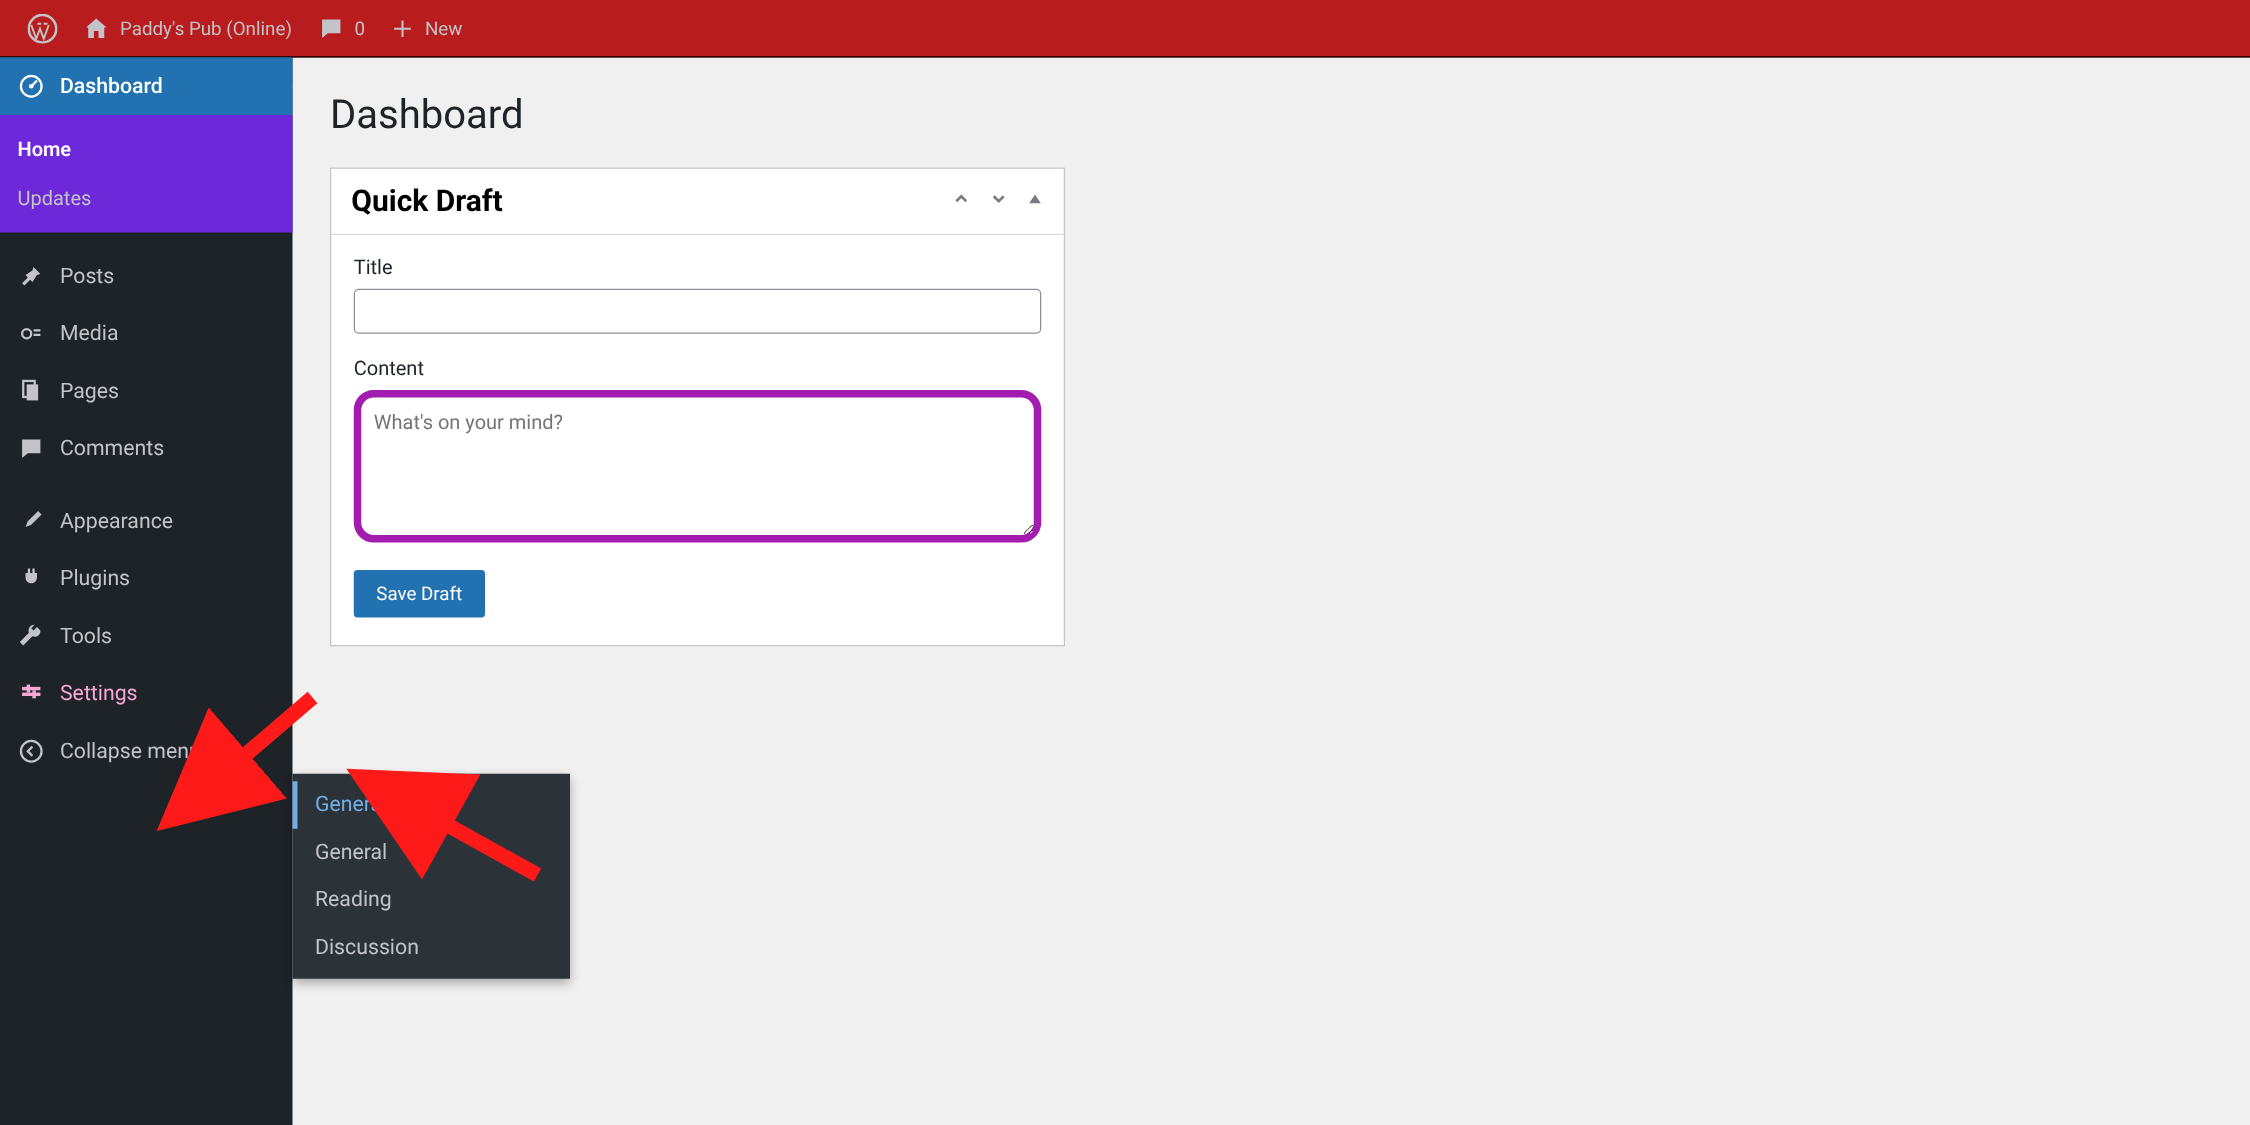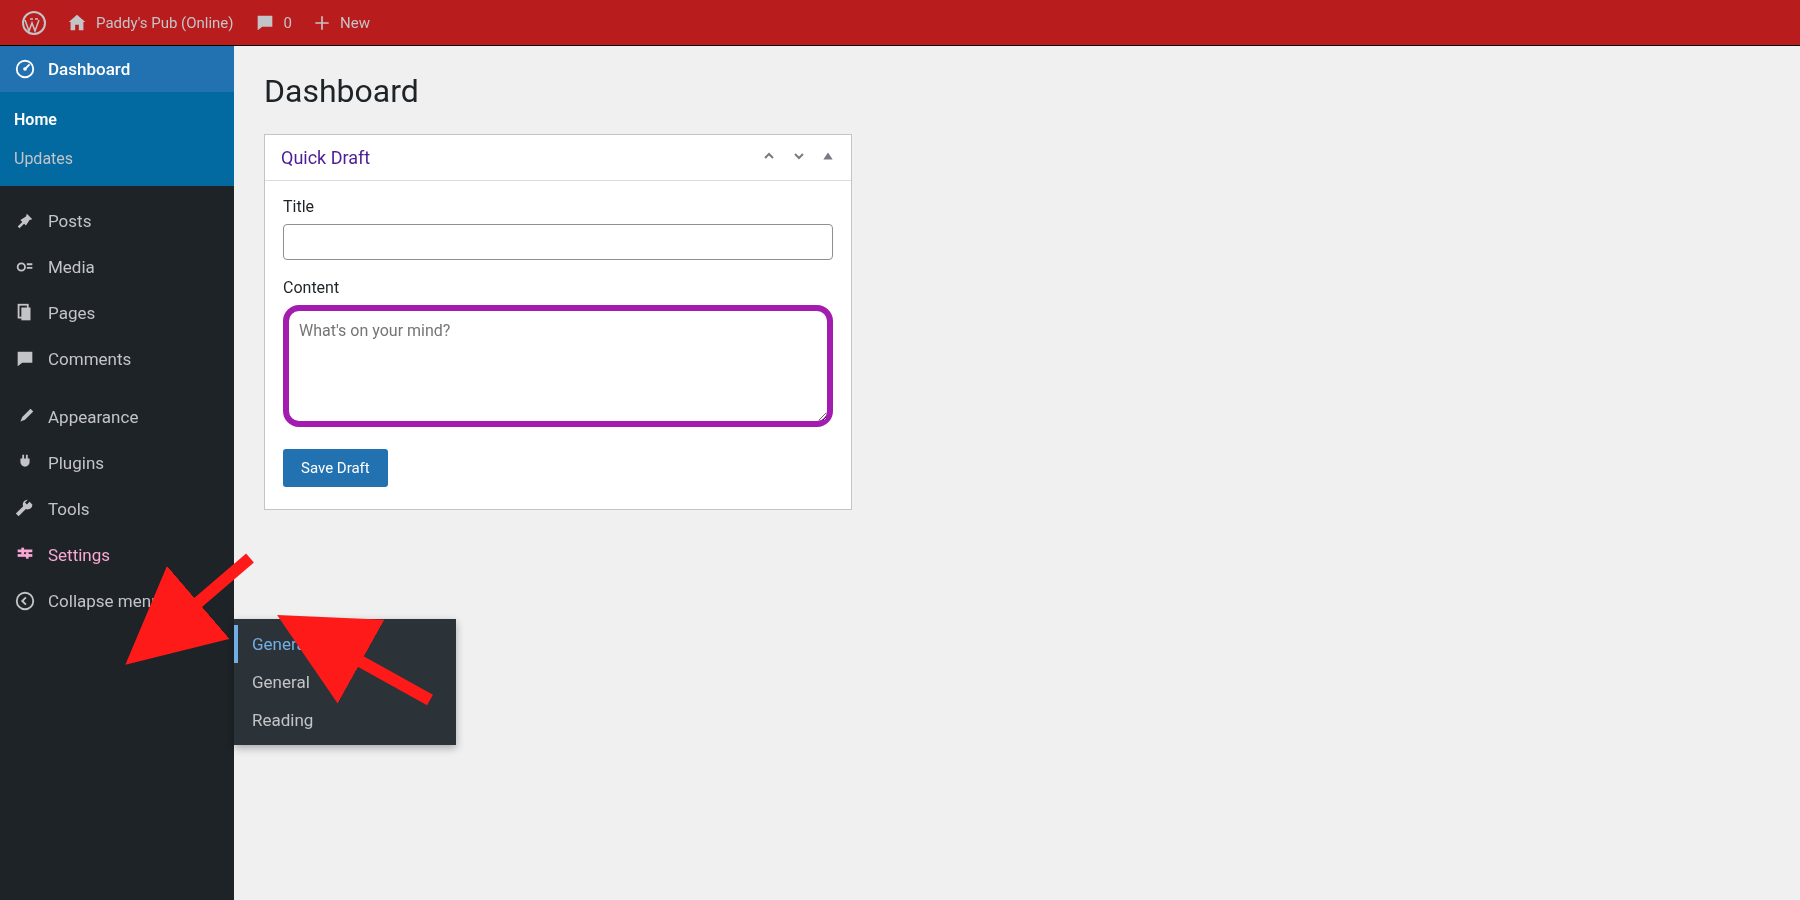--- a/index.html
+++ b/index.html
@@ -13,37 +13,37 @@
 .comment-icon { width: 22px; height: 22px; }
 .plus-icon { width: 20px; height: 20px; }
 
 
 .sidebar { position: absolute; left: 0; top: 46px; width: 234px; background: #1d2327; height: calc(100% - 46px); color: #c3c4c7; }
 .menu-item { display: flex; align-items: center; padding: 12px 14px; font-size: 17px; cursor: pointer; gap: 12px; position: relative; }
 .menu-item.active { background: #2271b1; color: #fff; font-weight: 500; }
 .menu-item.active::after { content: ""; position: absolute; right: -10px; top: 50%; transform: translateY(-50%); border: 10px solid transparent; border-right-color: #f0f0f1; }
 .menu-item.highlight { color: #f9a8d4; }
 .menu-item .mi-icon { width: 22px; height: 22px; flex-shrink: 0; display: flex; align-items: center; justify-content: center; }
-.submenu { background: #0369a1; padding: 8px 0; }
+.submenu { background: #6d28d9; padding: 8px 0; }
 .submenu-item { padding: 10px 14px 10px 14px; font-size: 16px; cursor: pointer; color: #c3c4c7; }
 .submenu-item.current { color: #fff; font-weight: 600; }
 .menu-sep { height: 12px; }
 
 
 .flyout { position: absolute; left: 234px; top: 619px; width: 222px; background: #2c3338; color: #c3c4c7; padding: 6px 0; box-shadow: 0 3px 8px rgba(0,0,0,.3); }
 .flyout-item { padding: 9px 18px; font-size: 17px; cursor: pointer; }
 .flyout-item.highlight { color: #72aee6; border-left: 4px solid #72aee6; padding-left: 14px; }
 
 
 .main { margin-left: 234px; padding: 26px 30px; }
 .page-title { font-size: 32px; font-weight: 400; color: #1d2327; margin-bottom: 24px; }
 
 .widget { background: #fff; border: 1px solid #c3c4c7; width: 588px; }
 .widget-header { display: flex; align-items: center; justify-content: space-between; padding: 12px 16px; border-bottom: 1px solid #dcdcde; }
-.widget-title { font-size: 18px; font-weight: 400; color: #4c1d95; }
+.widget-title { font-size: 24px; font-weight: 700; color: #000000; }
 .widget-controls { display: flex; gap: 14px; color: #787c82; }
 .widget-controls span { cursor: pointer; }
 .widget-body { padding: 16px 18px 22px; }
 .form-row { margin-bottom: 18px; }
 .form-label { display: block; font-size: 16px; color: #1d2327; margin-bottom: 8px; }
 .form-input { width: 100%; border: 1px solid #8c8f94; border-radius: 4px; padding: 8px 10px; font-size: 15px; background: #fff; }
 .form-textarea { width: 100%; border: 6px solid #a21caf; border-radius: 16px; padding: 10px; font-size: 16px; min-height: 122px; resize: vertical; font-family: inherit; }
 .btn-primary { background: #2271b1; color: #fff; border: none; border-radius: 3px; padding: 10px 18px; font-size: 15px; cursor: pointer; }
 
 
@@ -174,20 +174,21 @@
         </svg>
       </span>
     <span>Collapse menu</span>
   </div>
 </div>
 
 <div class="flyout">
   <div class="flyout-item highlight">General</div>
   <div class="flyout-item">General</div>
   <div class="flyout-item">Reading</div>
+  <div class="flyout-item">Discussion</div>
 </div>
 
 <div class="main">
   <h1 class="page-title">Dashboard</h1>
 
   <div class="widget">
     <div class="widget-header">
       <span class="widget-title">Quick Draft</span>
       <div class="widget-controls">
         <span><svg width="16" height="16" viewBox="0 0 24 24" fill="none" stroke="currentColor" stroke-width="3">

